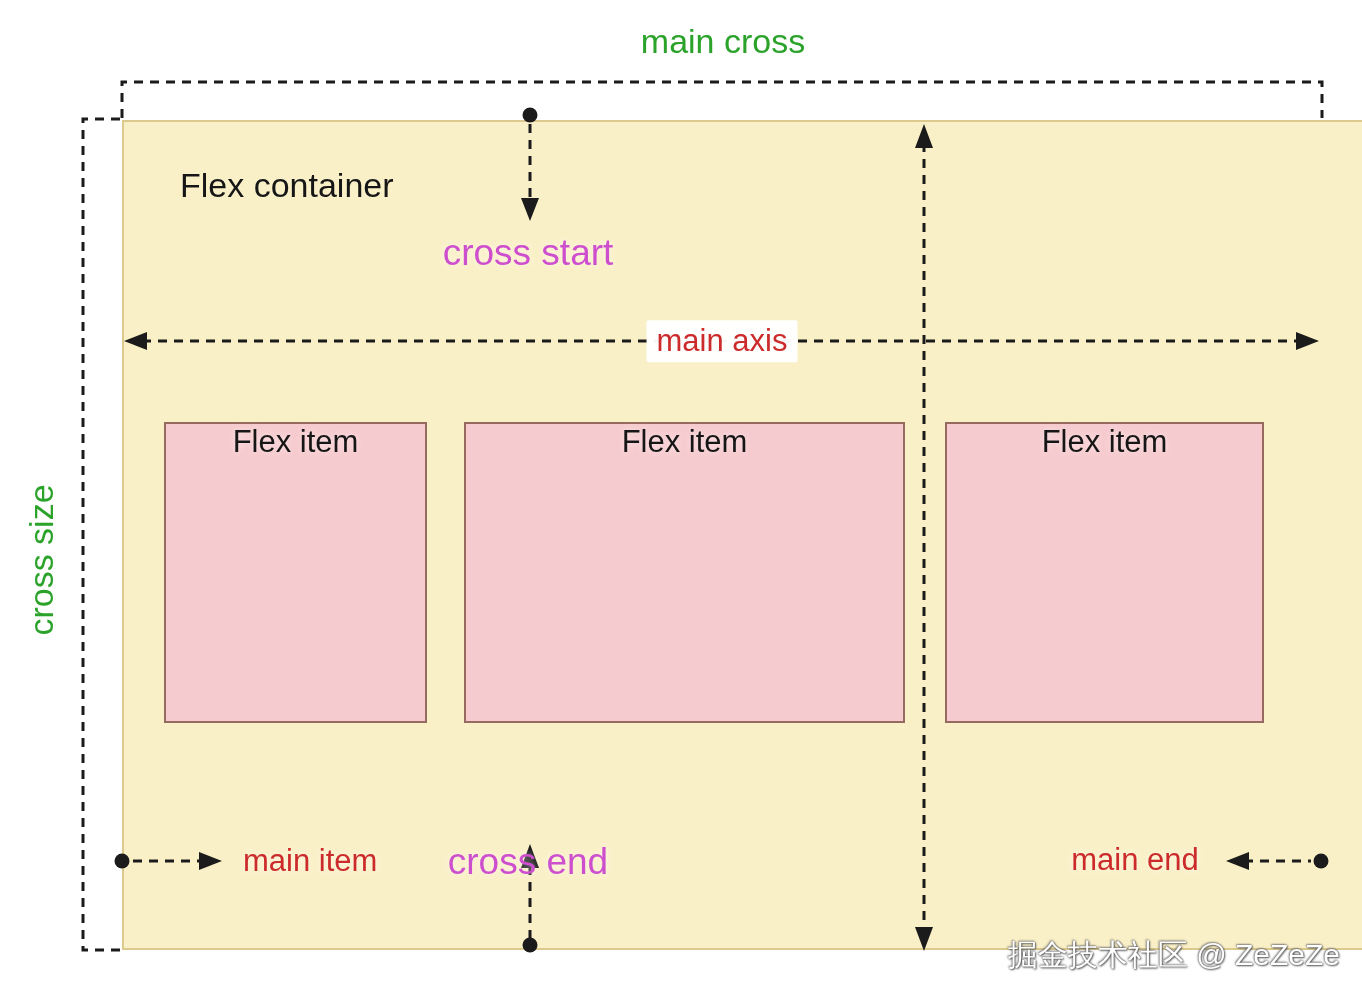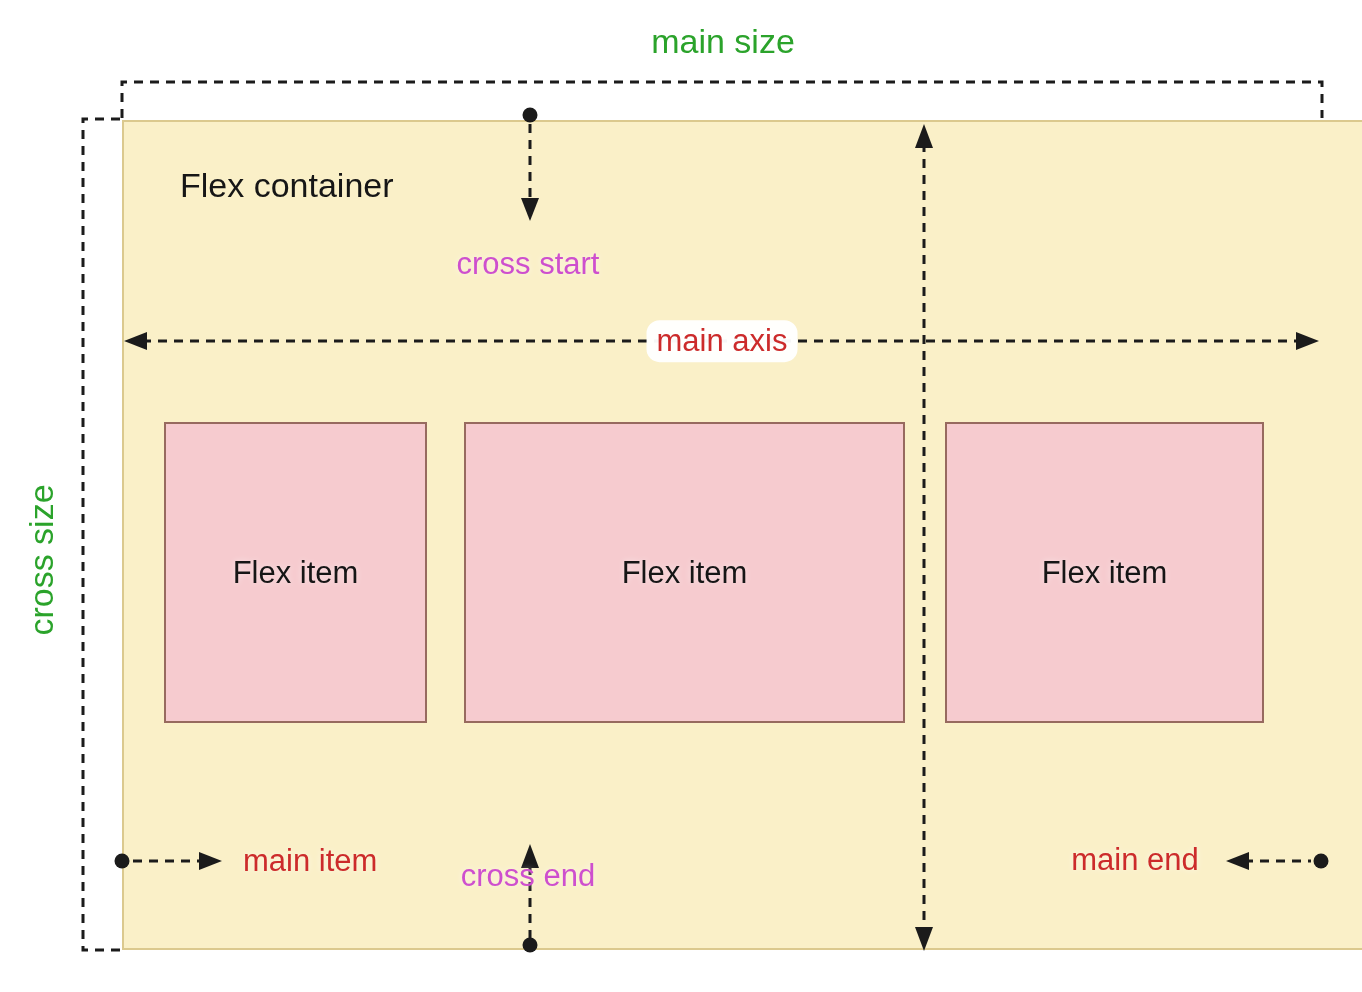--- a/index.html
+++ b/index.html
@@ -37,21 +37,21 @@
     left: 56px; top: 44px;
     font-size: 34px;
     color: var(--text-dark);
     white-space: nowrap;
   }
   .flex-item {
     position: absolute;
     top: 300px; height: 301px;
     background: var(--item-bg);
     border: 2px solid var(--item-border);
-    display: flex; align-items: center; justify-content: center;
+    display: flex; justify-content: center;
   }
   .flex-item span {
     font-size: 31px;
     color: var(--text-dark);
     text-shadow: 0 0 6px rgba(255,255,255,.55);
     white-space: nowrap;
   }
   .item-1 { left: 40px;  width: 263px; }
   .item-2 { left: 340px; width: 441px; }
   .item-3 { left: 821px; width: 319px; }
@@ -69,28 +69,28 @@
   }
   .solid { fill: var(--ink); stroke: none; }
 
   .label {
     position: absolute;
     white-space: nowrap;
     line-height: 1.15;
   }
   .green   { color: var(--green);   font-size: 34px; text-shadow: 0 0 6px rgba(255,255,255,.6); }
   .red     { color: var(--red);     font-size: 31px; text-shadow: 0 0 6px rgba(255,255,255,.6); }
-  .magenta { color: var(--magenta); font-size: 31px; text-shadow: 0 0 6px rgba(255,255,255,.6); margin-top: 14px; }
+  .magenta { color: var(--magenta); font-size: 37px; text-shadow: 0 0 6px rgba(255,255,255,.6); }
 
   .centered   { transform: translateX(-50%); }
   .centered-xy{ transform: translate(-50%,-50%); }
 
   .pill {
     background: rgba(255,255,255,.96);
-    border-radius: 13px;
+    border-radius: 2px;
     padding: 3px 10px;
   }
   .main-size-label   { left: 723px; top: 22px; }
   .cross-size-label  { left: 42px;  top: 560px; transform: translate(-50%,-50%) rotate(-90deg); }
   .cross-start-label { left: 528px; top: 232px; }
   .main-axis-label   { left: 722px; top: 341px; }
   .cross-axis-label  { left: 925px; top: 815px; }
   .cross-end-label   { left: 528px; top: 862px; }
   .main-start-label  { left: 243px; top: 861px; transform: translateY(-50%); }
   .main-end-label    { left: 1135px; top: 860px; text-align: right; }
@@ -152,29 +152,30 @@
 
     <circle class="solid" cx="122" cy="861" r="7.5"></circle>
     <line class="dash" x1="133" y1="861" x2="202" y2="861"></line>
     <polygon class="solid" points="222,861 199,852 199,870"></polygon>
 
     <circle class="solid" cx="1321" cy="861" r="7.5"></circle>
     <line class="dash" x1="1244" y1="861" x2="1311" y2="861"></line>
     <polygon class="solid" points="1226,861 1249,852 1249,870"></polygon>
   </svg>
 
-  <div class="label green centered main-size-label">main size</div>
+  <div class="label green centered main-size-label">main cross</div>
 
   <div class="label green cross-size-label">cross size</div>
 
   <div class="label magenta centered cross-start-label">cross start</div>
 
   <div class="label red centered-xy pill main-axis-label">main axis</div>
 
 
   <div class="label magenta centered-xy cross-end-label">cross end</div>
 
   <div class="label red main-start-label">main item</div>
 
   <div class="label red centered-xy main-end-label">main end</div>
 
+  <div class="watermark">掘金技术社区 @ ZeZeZe</div>
 
 </div>
 
 </body></html>

